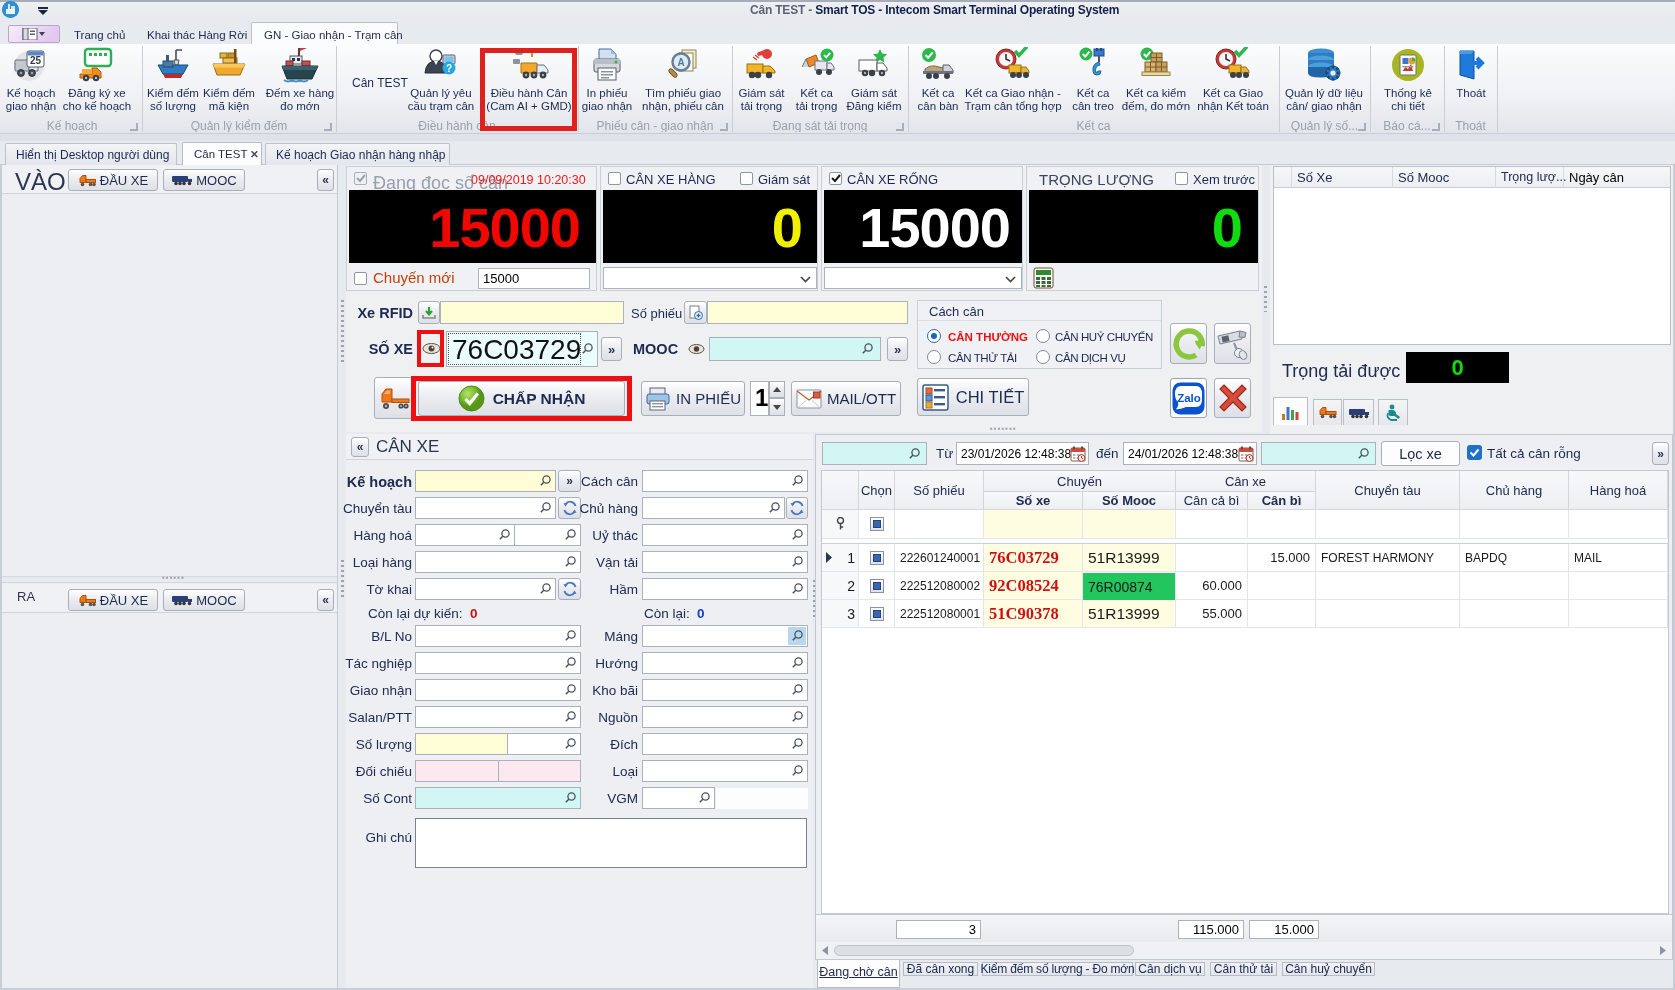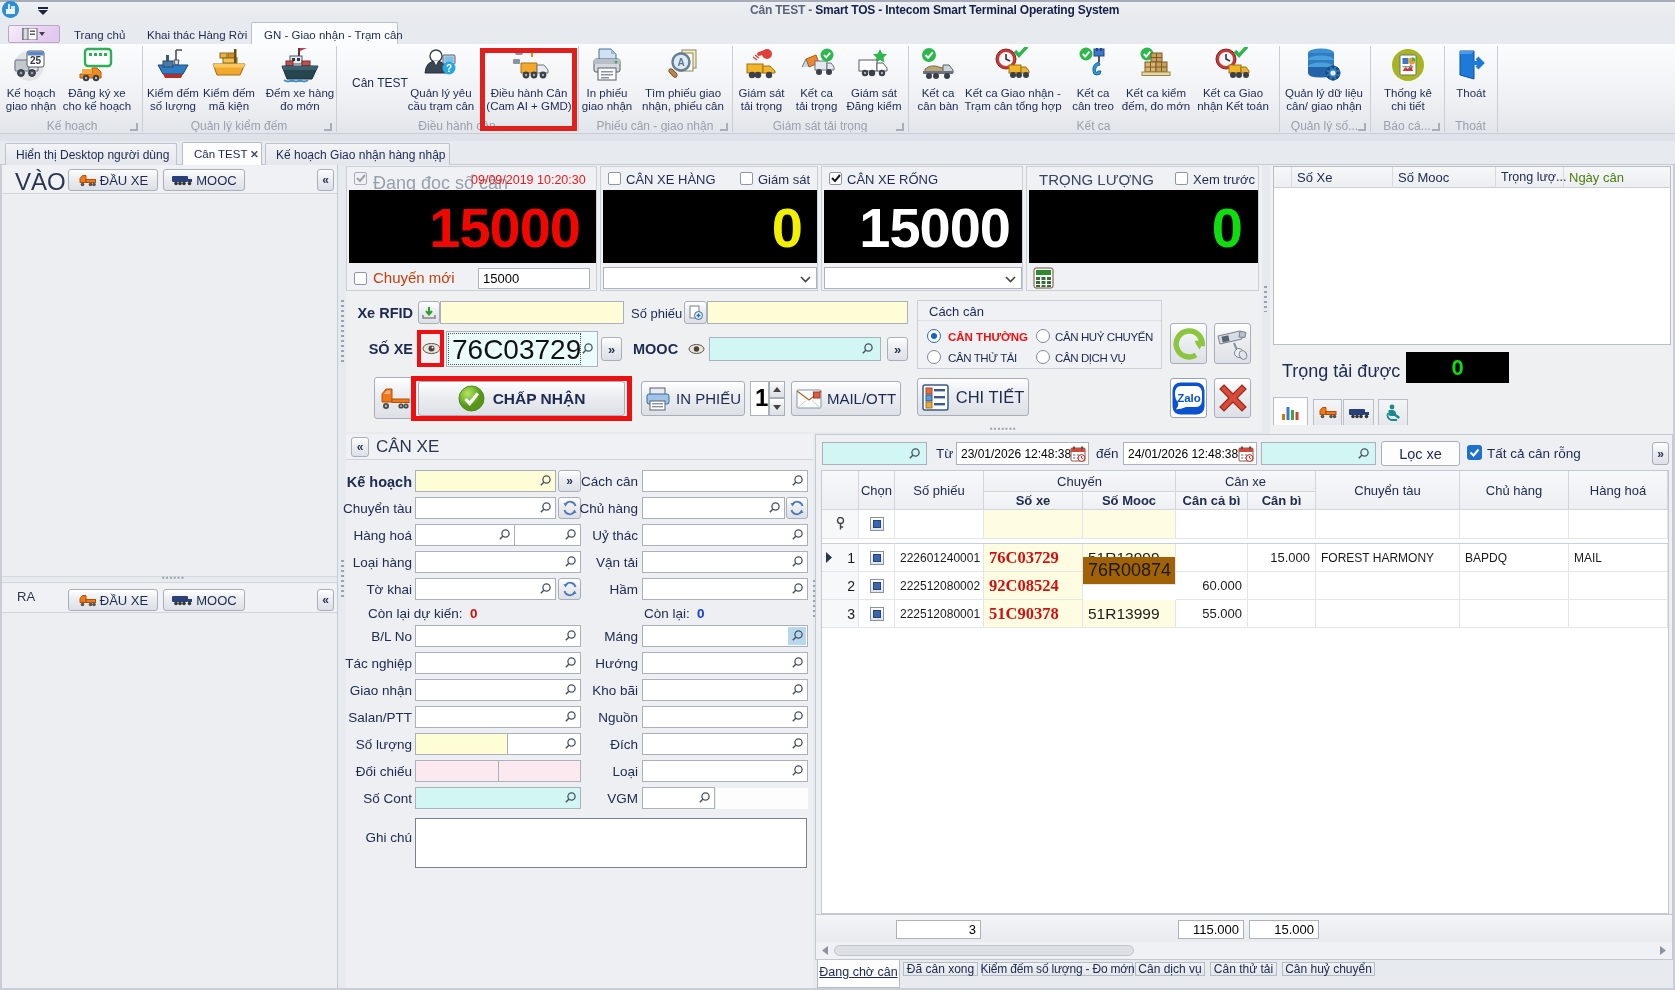--- a/index.html
+++ b/index.html
@@ -105,21 +105,21 @@
 <div class="gsep" style="left:908px"></div>
 <div class="gsep" style="left:1279px"></div>
 <div class="gsep" style="left:1370px"></div>
 <div class="gsep" style="left:1444px"></div>
 <div class="gsep" style="left:1497px"></div>
 
 <div class="glbl" style="left:2px;width:140px">Kế hoạch</div>
 <div class="glbl" style="left:142px;width:194px">Quản lý kiểm đếm</div>
 <div class="glbl" style="left:336px;width:242px">Điều hành cân</div>
 <div class="glbl" style="left:578px;width:154px">Phiếu cân - giao nhận</div>
-<div class="glbl" style="left:732px;width:176px">Giám sát tải trọng</div>
+<div class="glbl" style="left:732px;width:176px">Đang sát tải trọng</div>
 <div class="glbl" style="left:908px;width:371px">Kết ca</div>
 <div class="glbl" style="left:1279px;width:91px">Quản lý số...</div>
 <div class="glbl" style="left:1370px;width:74px">Báo cá...</div>
 <div class="glbl" style="left:1444px;width:53px">Thoát</div>
 <div class="glaunch" style="left:130px"></div>
 <div class="glaunch" style="left:324px"></div>
 <div class="glaunch" style="left:720px"></div>
 <div class="glaunch" style="left:896px"></div>
 <div class="glaunch" style="left:1358px"></div>
 <div class="glaunch" style="left:1432px"></div>
@@ -699,21 +699,21 @@
 <div class="abs" style="left:1270px;top:165px;width:403px;height:269px;background:#eef0f2"></div>
 <div class="abs" style="left:1273px;top:166px;width:398px;height:179px;background:#fff;border:1px solid #b8bfc8">
   <div class="abs" style="left:0;top:0;width:396px;height:21px;background:linear-gradient(#f6f7f9,#eceef1);border-bottom:1px solid #c9cfd7"></div>
   <div class="abs" style="left:17px;top:0;width:1px;height:21px;background:#d6dae0"></div>
   <div class="abs" style="left:118px;top:0;width:1px;height:21px;background:#d6dae0"></div>
   <div class="abs" style="left:221px;top:0;width:1px;height:21px;background:#d6dae0"></div>
   <div class="abs" style="left:289px;top:0;width:1px;height:21px;background:#d6dae0"></div>
   <div class="lbl" style="left:23px;top:3px;font-size:13px;color:#202c50">Số Xe</div>
   <div class="lbl" style="left:124px;top:3px;font-size:13px;color:#202c50">Số Mooc</div>
   <div class="lbl" style="left:227px;top:3px;width:66px;overflow:hidden;font-size:12.5px;color:#202c50">Trọng lượ...</div>
-  <div class="lbl" style="left:295px;top:3px;font-size:13px;color:#4d7c0f">Ngày cân</div>
+  <div class="lbl" style="left:295px;top:3px;font-size:13px;color:#000000">Ngày cân</div>
 </div>
 <div class="lbl" style="left:1282px;top:361px;font-size:18px;color:#202c50">Trọng tải được phép</div>
 <div class="abs" style="left:1406px;top:352px;width:103px;height:31px;background:#000">
     <div class="lbl" style="left:0;top:3px;width:103px;text-align:center;font-size:22px;font-weight:bold;color:#10dd10">0</div>
   </div>
 
 <div class="abs" style="left:1273px;top:397px;width:35px;height:28px;background:#fdfdfe;border:1px solid #b8bfc8;border-bottom:none;display:flex;align-items:center;justify-content:center">
     <svg width="20" height="17" viewBox="0 0 20 17">
       <rect x="1" y="11" width="3" height="6" fill="#c87818"></rect>
       <rect x="5.5" y="4" width="3" height="13" fill="#3a78c8"></rect>
@@ -959,21 +959,21 @@
     <div class="hcell" style="left:0;top:0;width:37px;height:39px"></div>
     <div class="hcell" style="left:37px;top:0;width:36px;height:39px">Chọn</div>
     <div class="hcell" style="left:73px;top:0;width:89px;height:39px">Số phiếu</div>
     <div class="hcell" style="left:162px;top:0;width:192px;height:21px">Chuyến</div>
     <div class="hcell" style="left:354px;top:0;width:140px;height:21px">Cân xe</div>
     <div class="hcell" style="left:494px;top:0;width:144px;height:39px">Chuyển tàu</div>
     <div class="hcell" style="left:638px;top:0;width:109px;height:39px">Chủ hàng</div>
     <div class="hcell" style="left:747px;top:0;width:99px;height:39px">Hàng hoá</div>
     <div class="hcell" style="left:162px;top:21px;width:99px;height:18px;font-weight:bold">Số xe</div>
     <div class="hcell" style="left:261px;top:21px;width:93px;height:18px;font-weight:bold">Số Mooc</div>
-    <div class="hcell" style="left:354px;top:21px;width:72px;height:18px;font-weight:bold">Cân cả bì</div>
+    <div class="hcell" style="left:354px;top:21px;width:72px;height:18px;font-weight:normal">Cân cả bì</div>
     <div class="hcell" style="left:426px;top:21px;width:68px;height:18px;font-weight:bold">Cân bì</div>
 
     <div class="tcell" style="left:0;top:39px;width:37px;height:29px;background:#f7f8fa">
         <svg width="9" height="14" viewBox="0 0 9 14" style="margin:auto">
           <circle cx="4.5" cy="3.5" r="3" fill="none" stroke="#444" stroke-width="1.4"></circle>
           <path d="M4.5 6.5 v6 M4.5 10 h2.6" stroke="#444" stroke-width="1.4"></path>
         </svg>
       </div>
     <div class="tcell c" style="left:37px;top:39px;width:36px;height:29px">
         <div style="width:14px;height:14px;border:1px solid #8a93a0;background:linear-gradient(#fff,#dfe3e8);position:relative">
@@ -1010,21 +1010,21 @@
     <div class="tcell" style="left:638px;top:73px;width:109px;height:28px">BAPDQ</div>
     <div class="tcell" style="left:747px;top:73px;width:99px;height:28px">MAIL</div>
     <div class="tcell r" style="left:0;top:101px;width:37px;height:28px;background:#f7f8fa;font-size:14px;padding:0 3px">2</div>
     <div class="tcell c" style="left:37px;top:101px;width:36px;height:28px">
         <div style="width:14px;height:14px;border:1px solid #8a93a0;background:linear-gradient(#fff,#dfe3e8);position:relative">
           <div style="position:absolute;left:2px;top:2px;width:8px;height:8px;background:#3a66b0;border:1px solid #26437a"></div>
         </div>
       </div>
     <div class="tcell" style="left:73px;top:101px;width:89px;height:28px">222512080002</div>
     <div class="tcell" style="left:162px;top:101px;width:99px;height:28px;background:#fffde1;color:#d01010;font-weight:bold;font-size:16.5px;font-family:'Liberation Serif',serif">92C08524</div>
-    <div class="tcell" style="left:261px;top:86px;width:93px;height:28px;background:#a16207;font-size:18px">76R00874</div>
+    <div class="tcell" style="left:261px;top:102px;width:93px;height:28px;background:#22c55e;font-size:14px">76R00874</div>
     <div class="tcell r" style="left:354px;top:101px;width:72px;height:28px;font-size:13px">60.000</div>
     <div class="tcell" style="left:426px;top:101px;width:68px;height:28px"></div>
     <div class="tcell" style="left:494px;top:101px;width:144px;height:28px"></div>
     <div class="tcell" style="left:638px;top:101px;width:109px;height:28px"></div>
     <div class="tcell" style="left:747px;top:101px;width:99px;height:28px"></div>
     <div class="tcell r" style="left:0;top:129px;width:37px;height:28px;background:#f7f8fa;font-size:14px;padding:0 3px">3</div>
     <div class="tcell c" style="left:37px;top:129px;width:36px;height:28px">
         <div style="width:14px;height:14px;border:1px solid #8a93a0;background:linear-gradient(#fff,#dfe3e8);position:relative">
           <div style="position:absolute;left:2px;top:2px;width:8px;height:8px;background:#3a66b0;border:1px solid #26437a"></div>
         </div>

